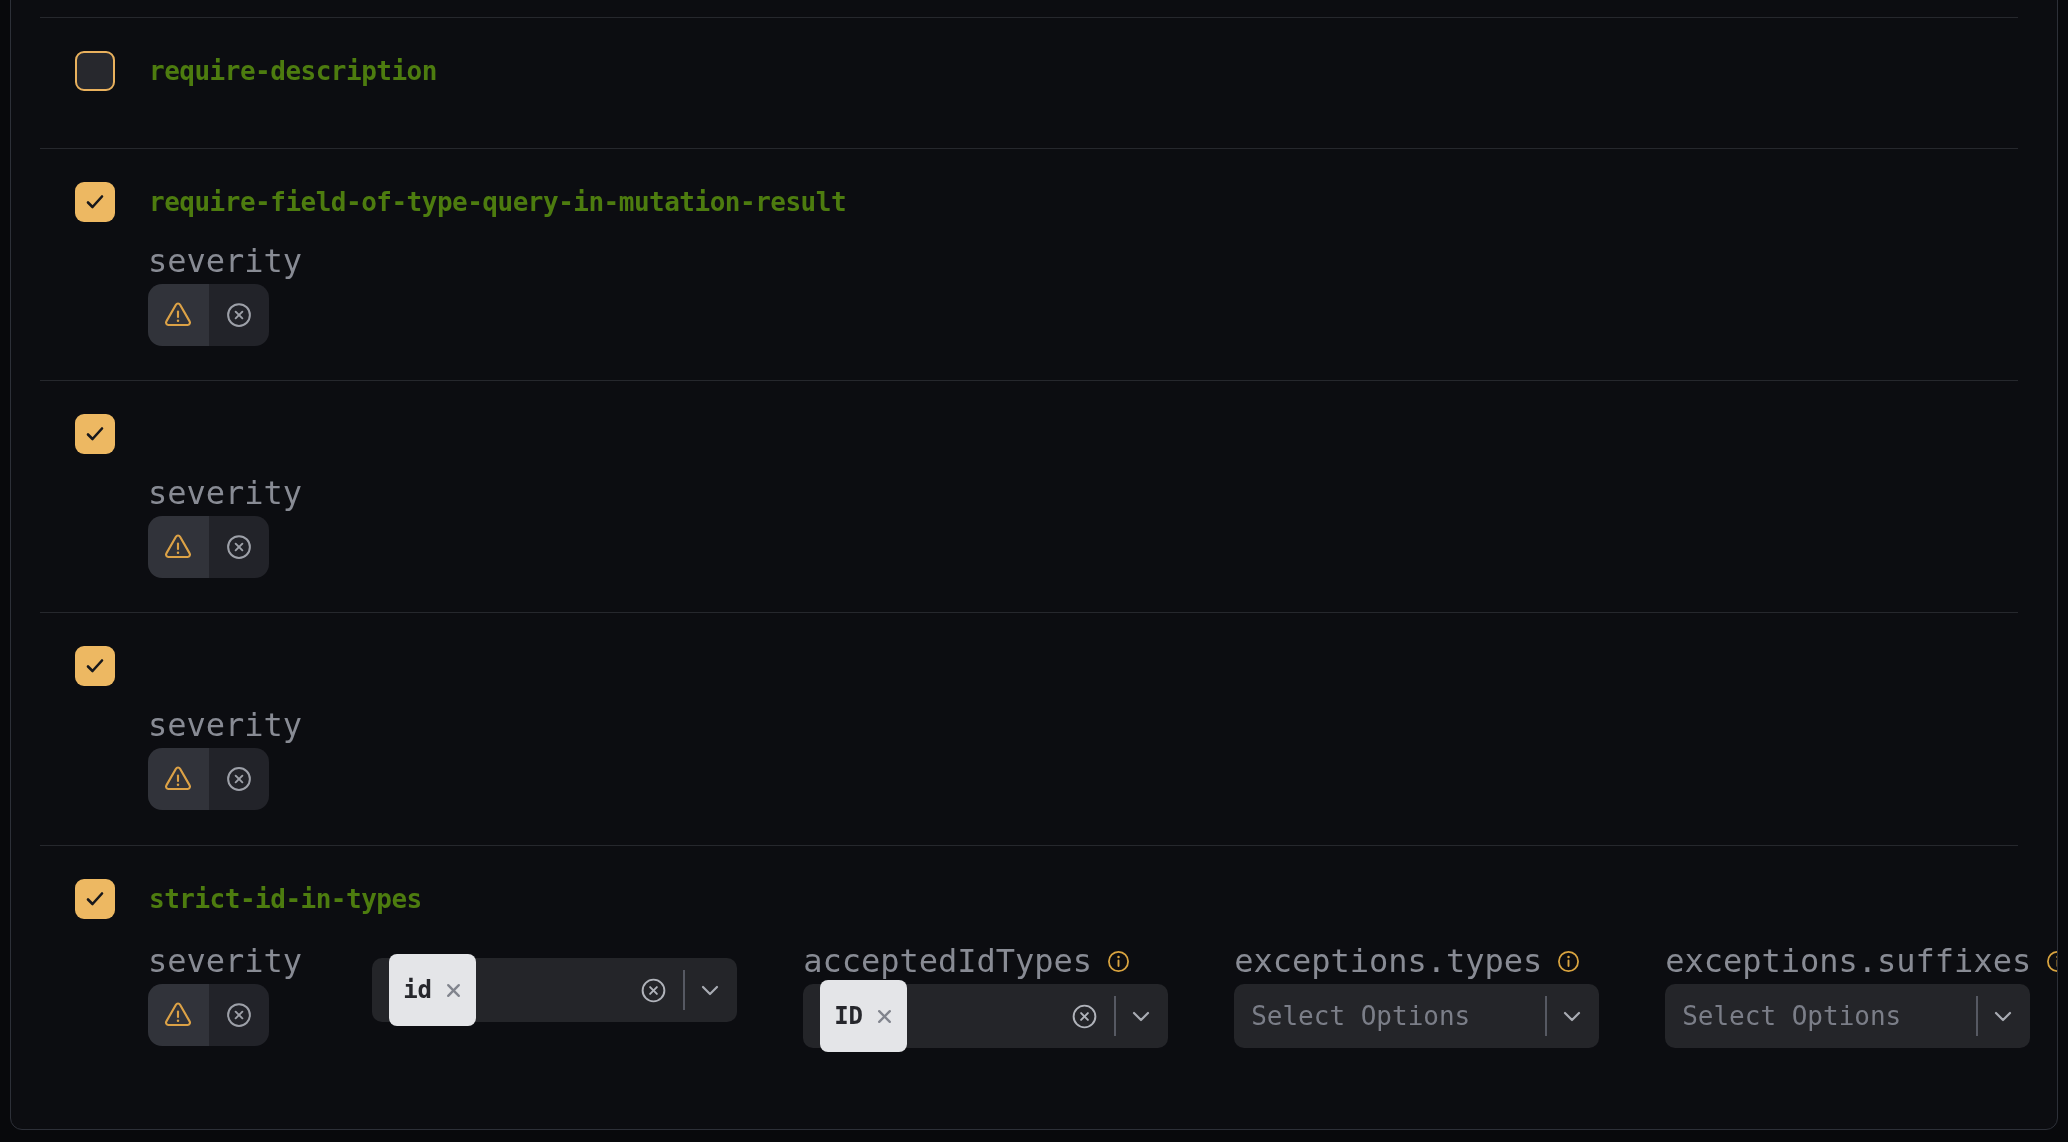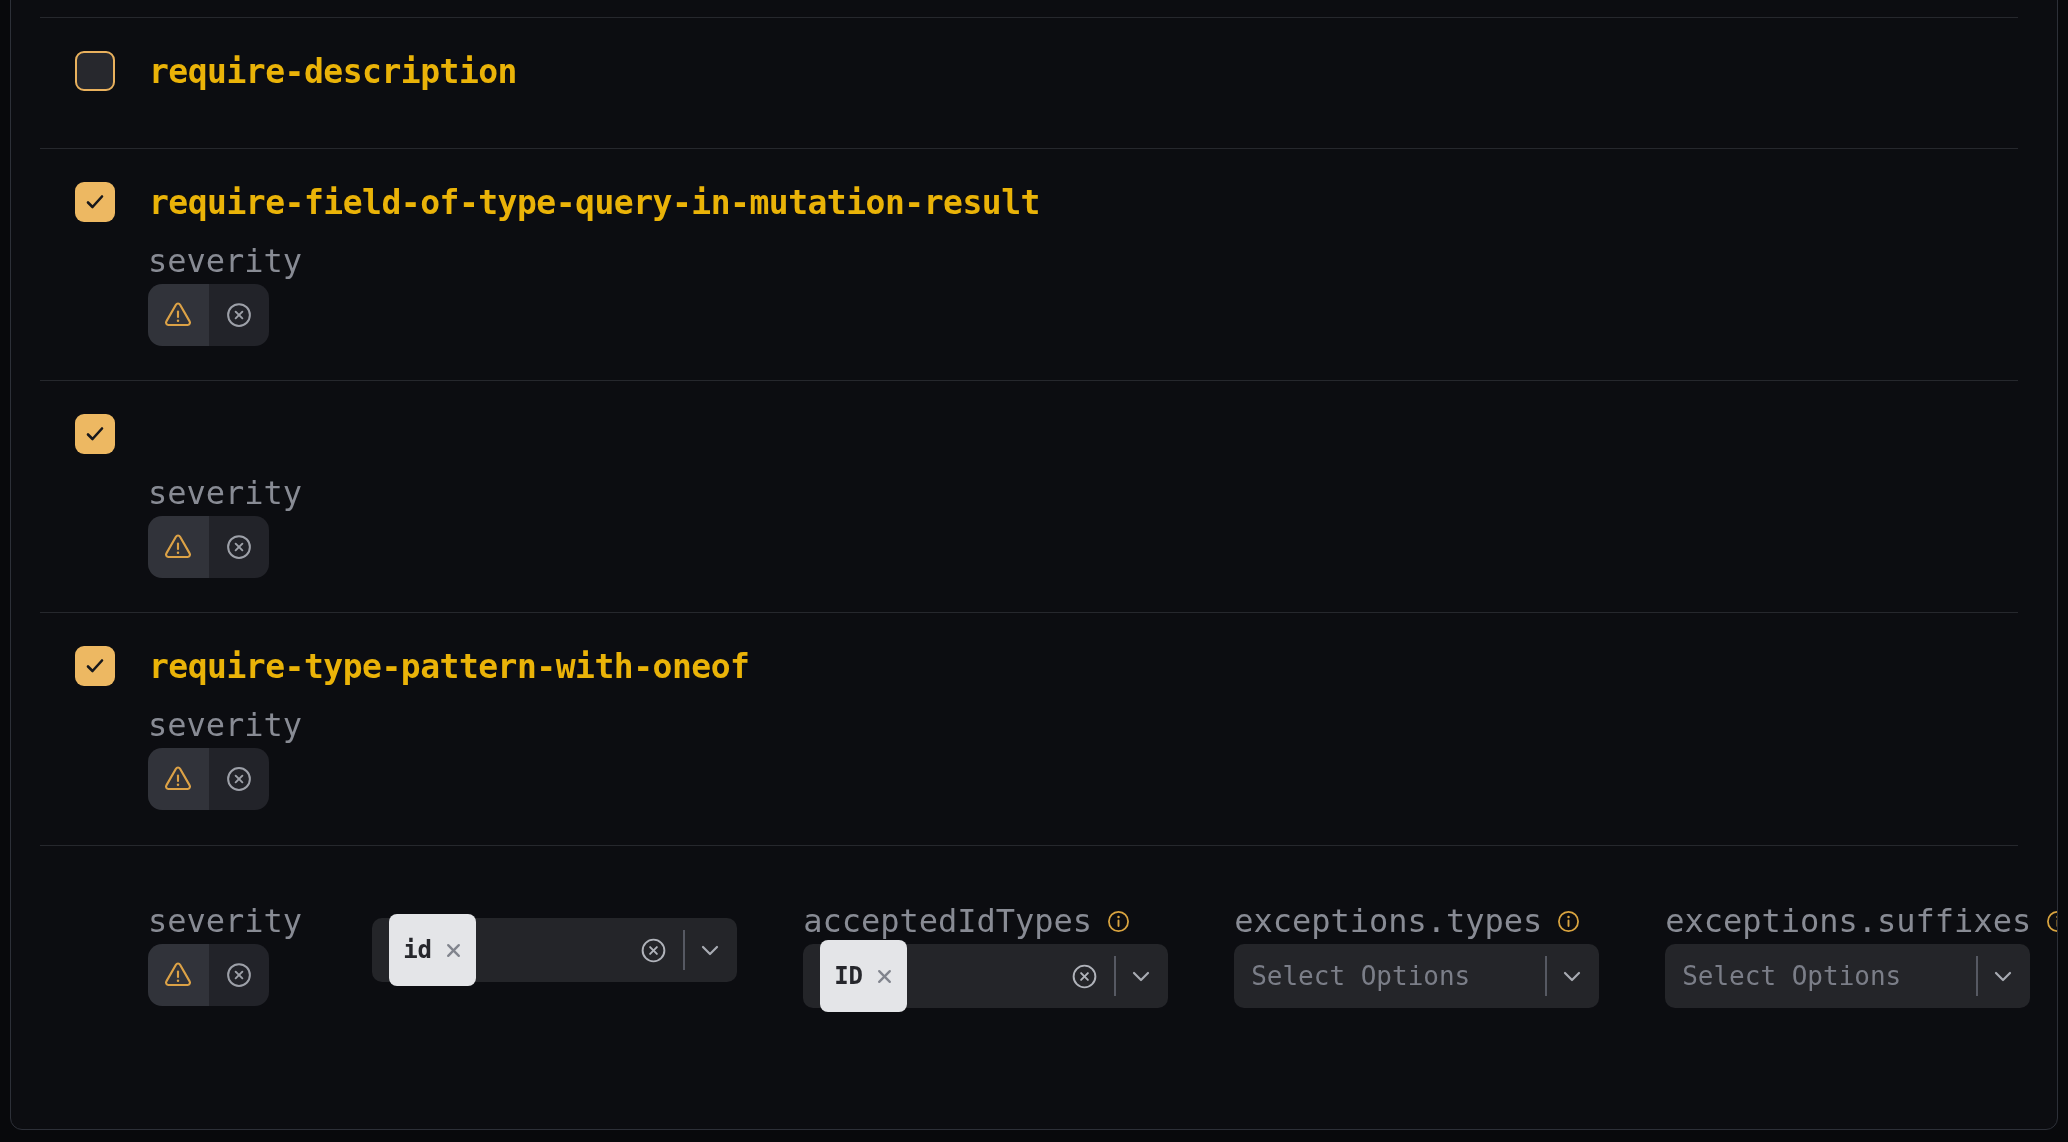--- a/index.html
+++ b/index.html
@@ -25,22 +25,22 @@
   .rule.r1{height:130px;}
   .rule.r2,.rule.r3{height:231px;}
   .rule.r4{height:232px;}
   .rule.r5{height:283px;}
   .rule-head{display:flex;align-items:center;gap:34px;height:40px;}
   .checkbox{width:40px;height:40px;border-radius:9px;flex:none;box-sizing:border-box;
     display:flex;align-items:center;justify-content:center;cursor:pointer;}
   .checkbox.unchecked{background:#27282d;border:2px solid #e9b15d;}
   .checkbox.checked{background:#edb862;}
   .rule-title{
-    font-weight:700;font-size:33px;letter-spacing:-0.5px;
-    color:#eab308;white-space:nowrap;
+    font-weight:700;font-size:26px;letter-spacing:-0.5px;
+    color:#4d7c0f;white-space:nowrap;
   }
   .field-label{
     font-size:32px;color:#888b94;white-space:nowrap;
     display:flex;align-items:center;gap:14px;height:26px;
   }
   .sev{margin-left:73px;}
   .sev .field-label{margin-top:26px;}
   .sev-control{
     margin-top:10px;display:flex;width:121px;height:62px;
     border-radius:14px;overflow:hidden;
@@ -163,21 +163,20 @@
 
   <div class="rule r4">
     <div class="rule-head">
       <span class="checkbox checked">
         <span class="icn">
           <svg width="24" height="24" viewBox="0 0 24 24">
               <path d="M5 12.5 L9.5 17 L19 6.5" fill="none" stroke="#17181c" stroke-width="2.6" stroke-linecap="round" stroke-linejoin="round"></path>
             </svg>
         </span>
       </span>
-      <span class="rule-title">require-type-pattern-with-oneof</span>
     </div>
     <div class="sev">
       <div class="field-label">severity</div>
       <div class="sev-control">
         <span class="seg on">
           <span class="icn">
             <svg width="32" height="30" viewBox="0 0 24 24">
                 <path d="M10.35 3.8 L2.7 17.1 a1.9 1.9 0 0 0 1.65 2.9 h15.3 a1.9 1.9 0 0 0 1.65-2.9 L13.65 3.8 a1.9 1.9 0 0 0-3.3 0 z" fill="none" stroke="#dca246" stroke-width="1.7" stroke-linejoin="round"></path>
                 <line x1="12" y1="9.2" x2="12" y2="13.6" stroke="#dca246" stroke-width="1.7" stroke-linecap="round"></line>
                 <circle cx="12" cy="16.6" r="1.0" fill="#dca246"></circle>
@@ -193,20 +192,30 @@
               </svg>
           </span>
         </span>
       </div>
     </div>
   </div>
 
   <div class="hr"></div>
 
   <div class="rule r5">
+    <div class="rule-head">
+      <span class="checkbox checked">
+        <span class="icn">
+          <svg width="24" height="24" viewBox="0 0 24 24">
+              <path d="M5 12.5 L9.5 17 L19 6.5" fill="none" stroke="#17181c" stroke-width="2.6" stroke-linecap="round" stroke-linejoin="round"></path>
+            </svg>
+        </span>
+      </span>
+      <span class="rule-title">strict-id-in-types</span>
+    </div>
 
     <div class="opts">
 
       <div class="opt-col pad-r35">
         <div class="field-label">severity</div>
         <div class="control-row">
           <div class="sev-control" style="margin-top:0">
             <span class="seg on">
               <span class="icn">
                 <svg width="32" height="30" viewBox="0 0 24 24">

